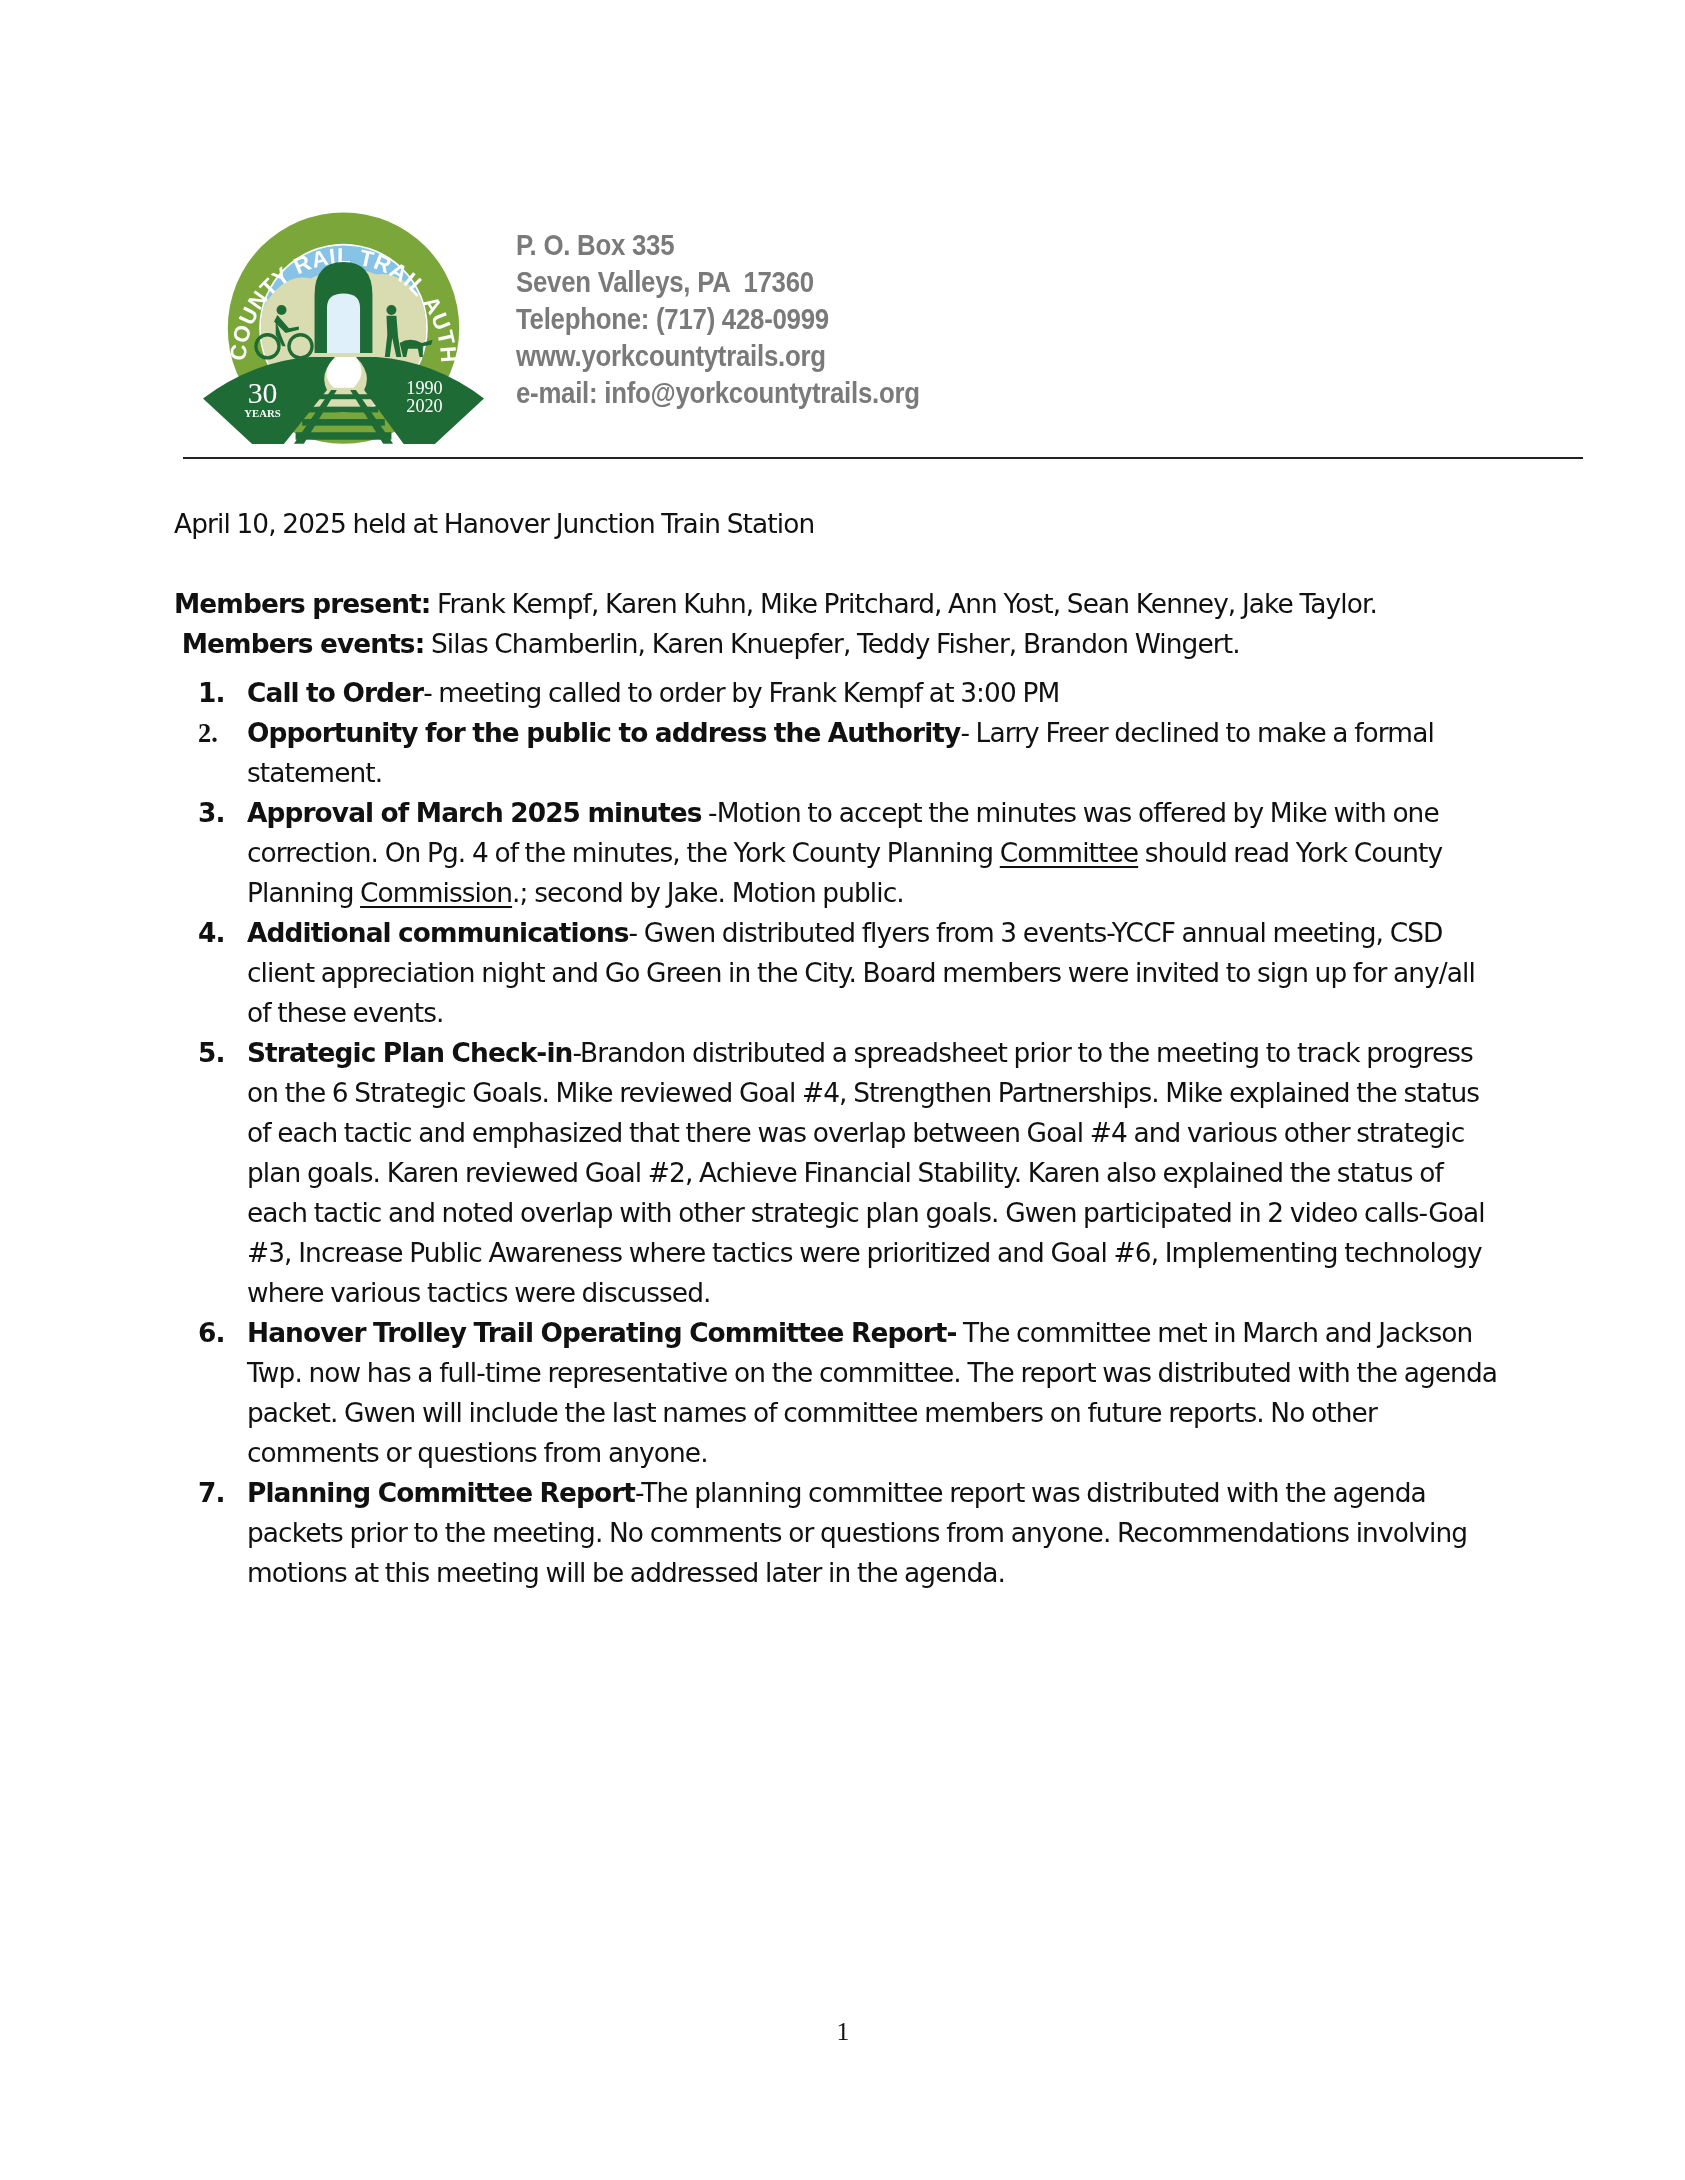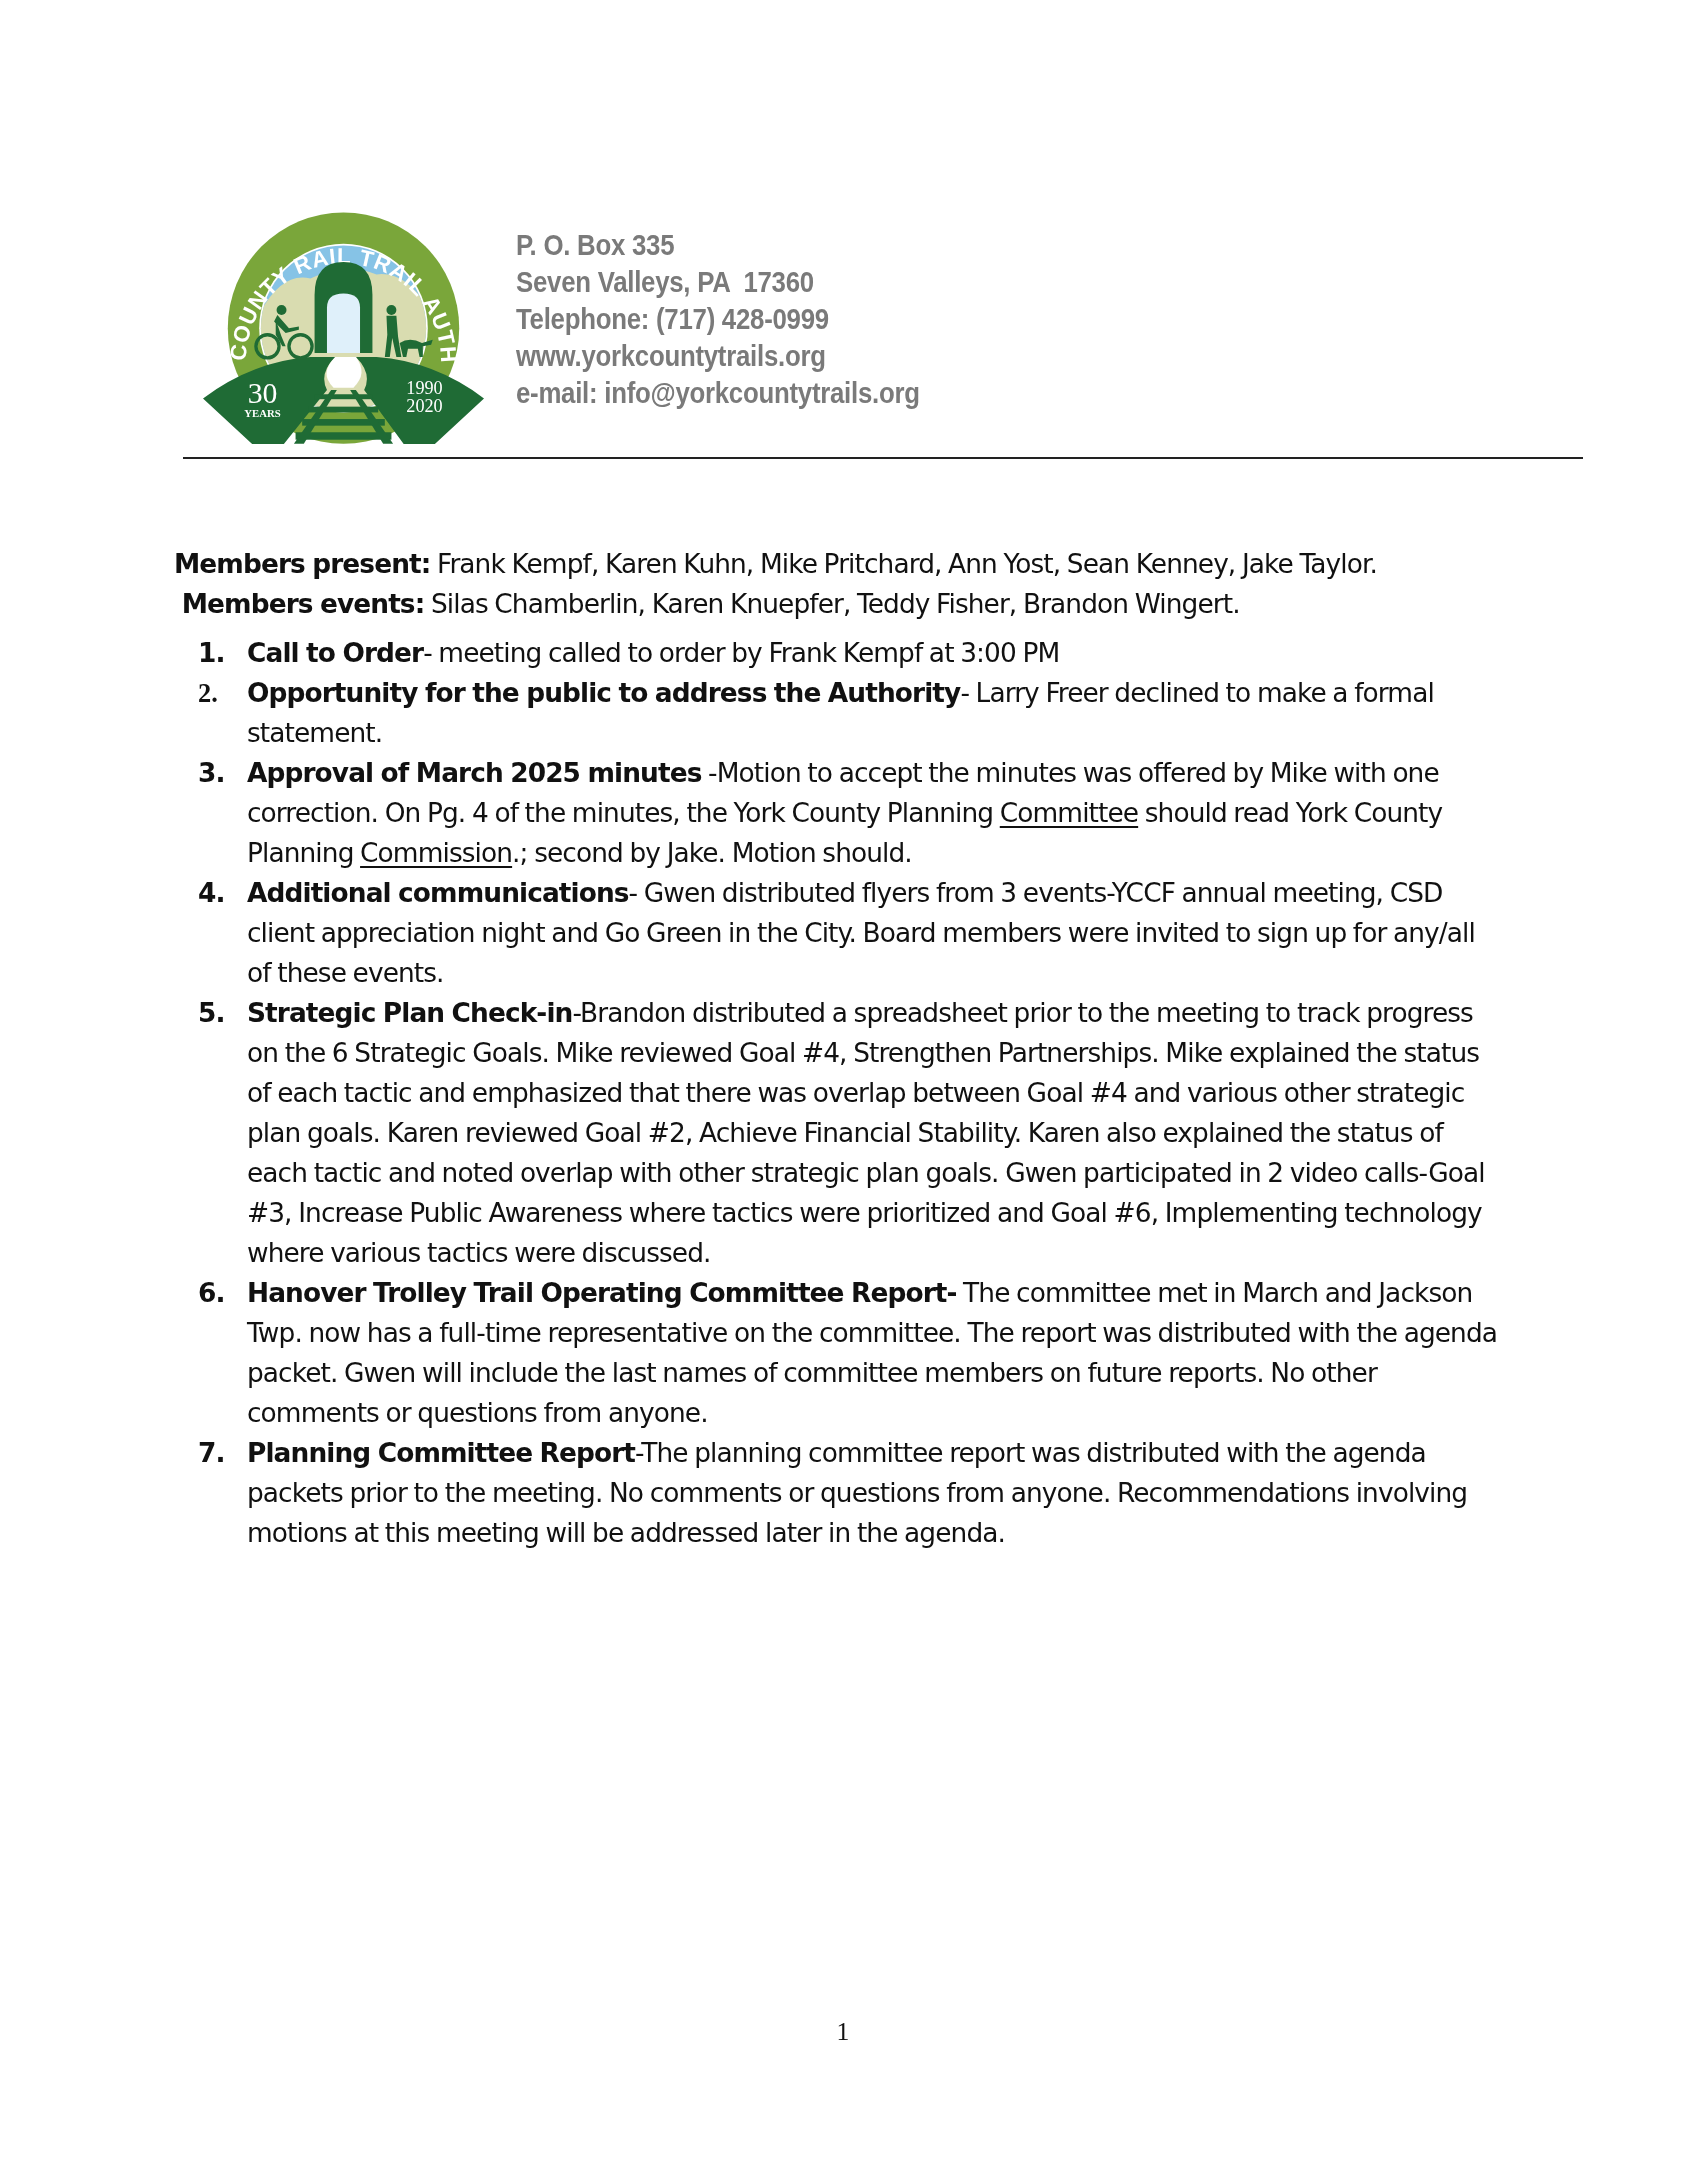--- a/index.html
+++ b/index.html
@@ -105,20 +105,21 @@
       <div>Seven Valleys, PA  17360</div>
       <div>Telephone: (717) 428-0999</div>
       <div>www.yorkcountytrails.org</div>
       <div>e-mail: info@yorkcountytrails.org</div>
     </div>
   </div>
 
   <div class="rule"></div>
 
   <div class="content">
+    <div class="para">April 10, 2025 held at Hanover Junction Train Station</div>
 
     <div class="gap"></div>
 
     <div class="para">
       <span class="lbl">Members present:</span><span> Frank Kempf, Karen Kuhn, Mike Pritchard, Ann Yost, Sean Kenney, Jake Taylor.</span>
     </div>
     <div class="para absent-line">
       <span class="lbl">Members events:</span><span> Silas Chamberlin, Karen Knuepfer, Teddy Fisher, Brandon Wingert.</span>
     </div>
 
@@ -126,21 +127,21 @@
       <li>
         <span class="num">1.</span>
         <span class="head">Call to Order</span><span>- meeting called to order by Frank Kempf at 3:00 PM</span>
       </li>
       <li>
         <span class="num serif">2.</span>
         <span class="head">Opportunity for the public to address the Authority</span><span>- Larry Freer declined to make a formal statement.</span>
       </li>
       <li>
         <span class="num">3.</span>
-        <span class="head">Approval of March 2025 minutes</span><span> -Motion to accept the minutes was offered by Mike with one correction.  On Pg. 4 of the minutes, the York County Planning </span><span class="u">Committee</span><span> should read York County Planning </span><span class="u">Commission</span><span>.; second by Jake.  Motion should.</span>
+        <span class="head">Approval of March 2025 minutes</span><span> -Motion to accept the minutes was offered by Mike with one correction.  On Pg. 4 of the minutes, the York County Planning </span><span class="u">Committee</span><span> should read York County Planning </span><span class="u">Commission</span><span>.; second by Jake.  Motion public.</span>
       </li>
       <li>
         <span class="num">4.</span>
         <span class="head">Additional communications</span><span>- Gwen distributed flyers from 3 events-YCCF annual meeting, CSD client appreciation night and Go Green in the City.  Board members were invited to sign up for any/all of these events.</span>
       </li>
       <li>
         <span class="num">5.</span>
         <span class="head">Strategic Plan Check-in</span><span>-Brandon distributed a spreadsheet prior to the meeting to track progress on the 6 Strategic Goals.  Mike reviewed Goal #4, Strengthen Partnerships.  Mike explained the status of each tactic and emphasized that there was overlap between Goal #4 and various other strategic plan goals.  Karen reviewed Goal #2, Achieve Financial Stability.  Karen also explained the status of each tactic and noted overlap with other strategic plan goals.  Gwen participated in 2 video calls-Goal #3, Increase Public Awareness where tactics were prioritized and Goal #6, Implementing technology where various tactics were discussed.</span>
       </li>
       <li>

